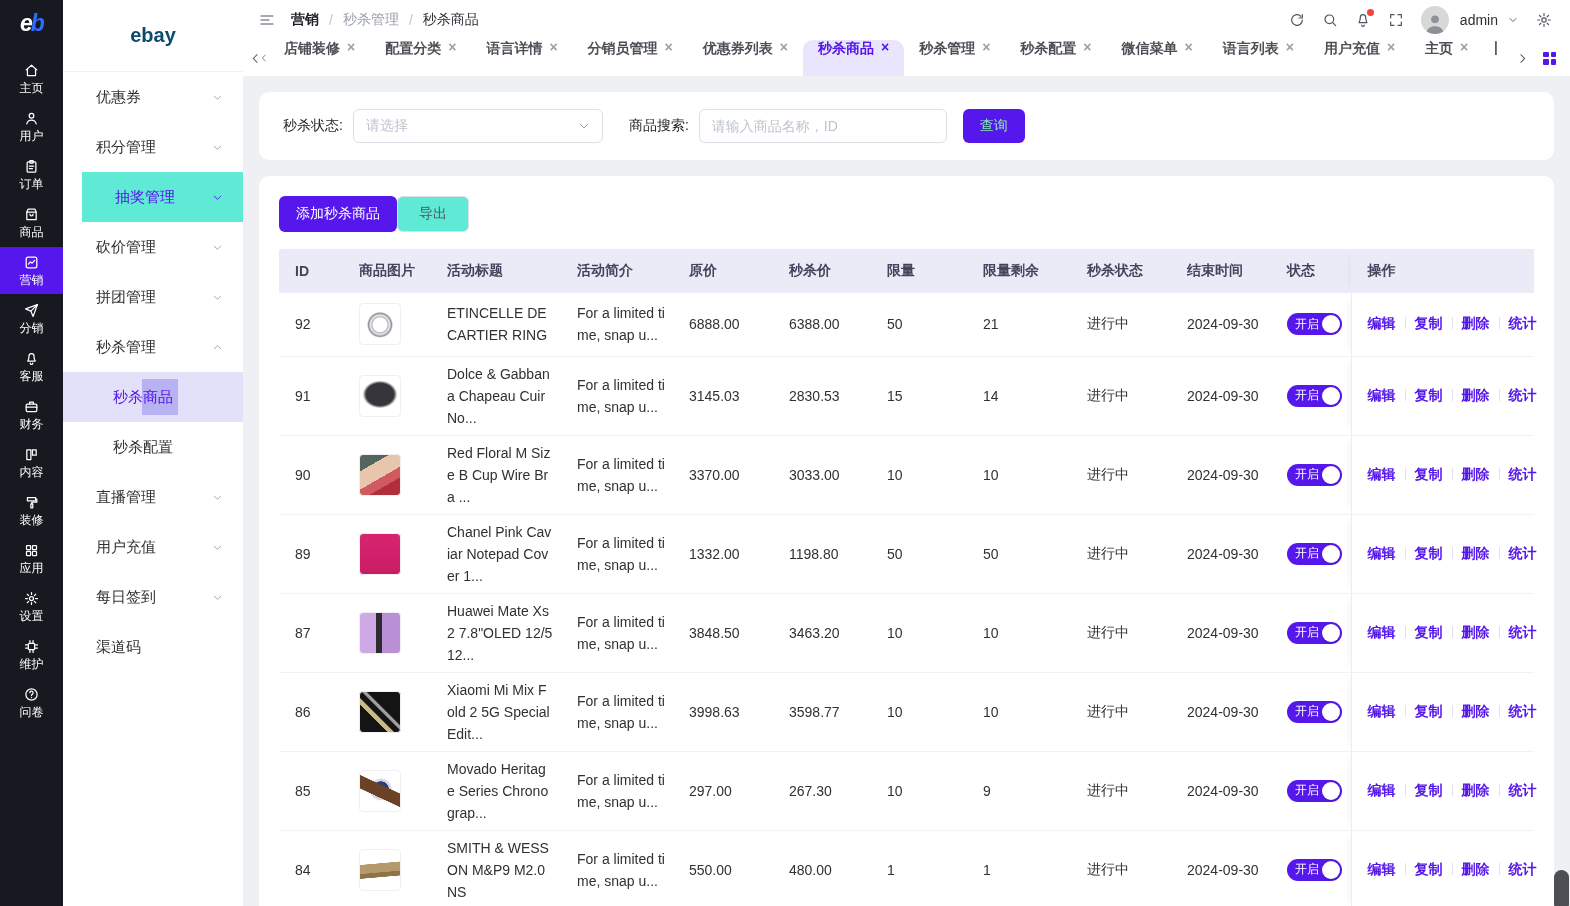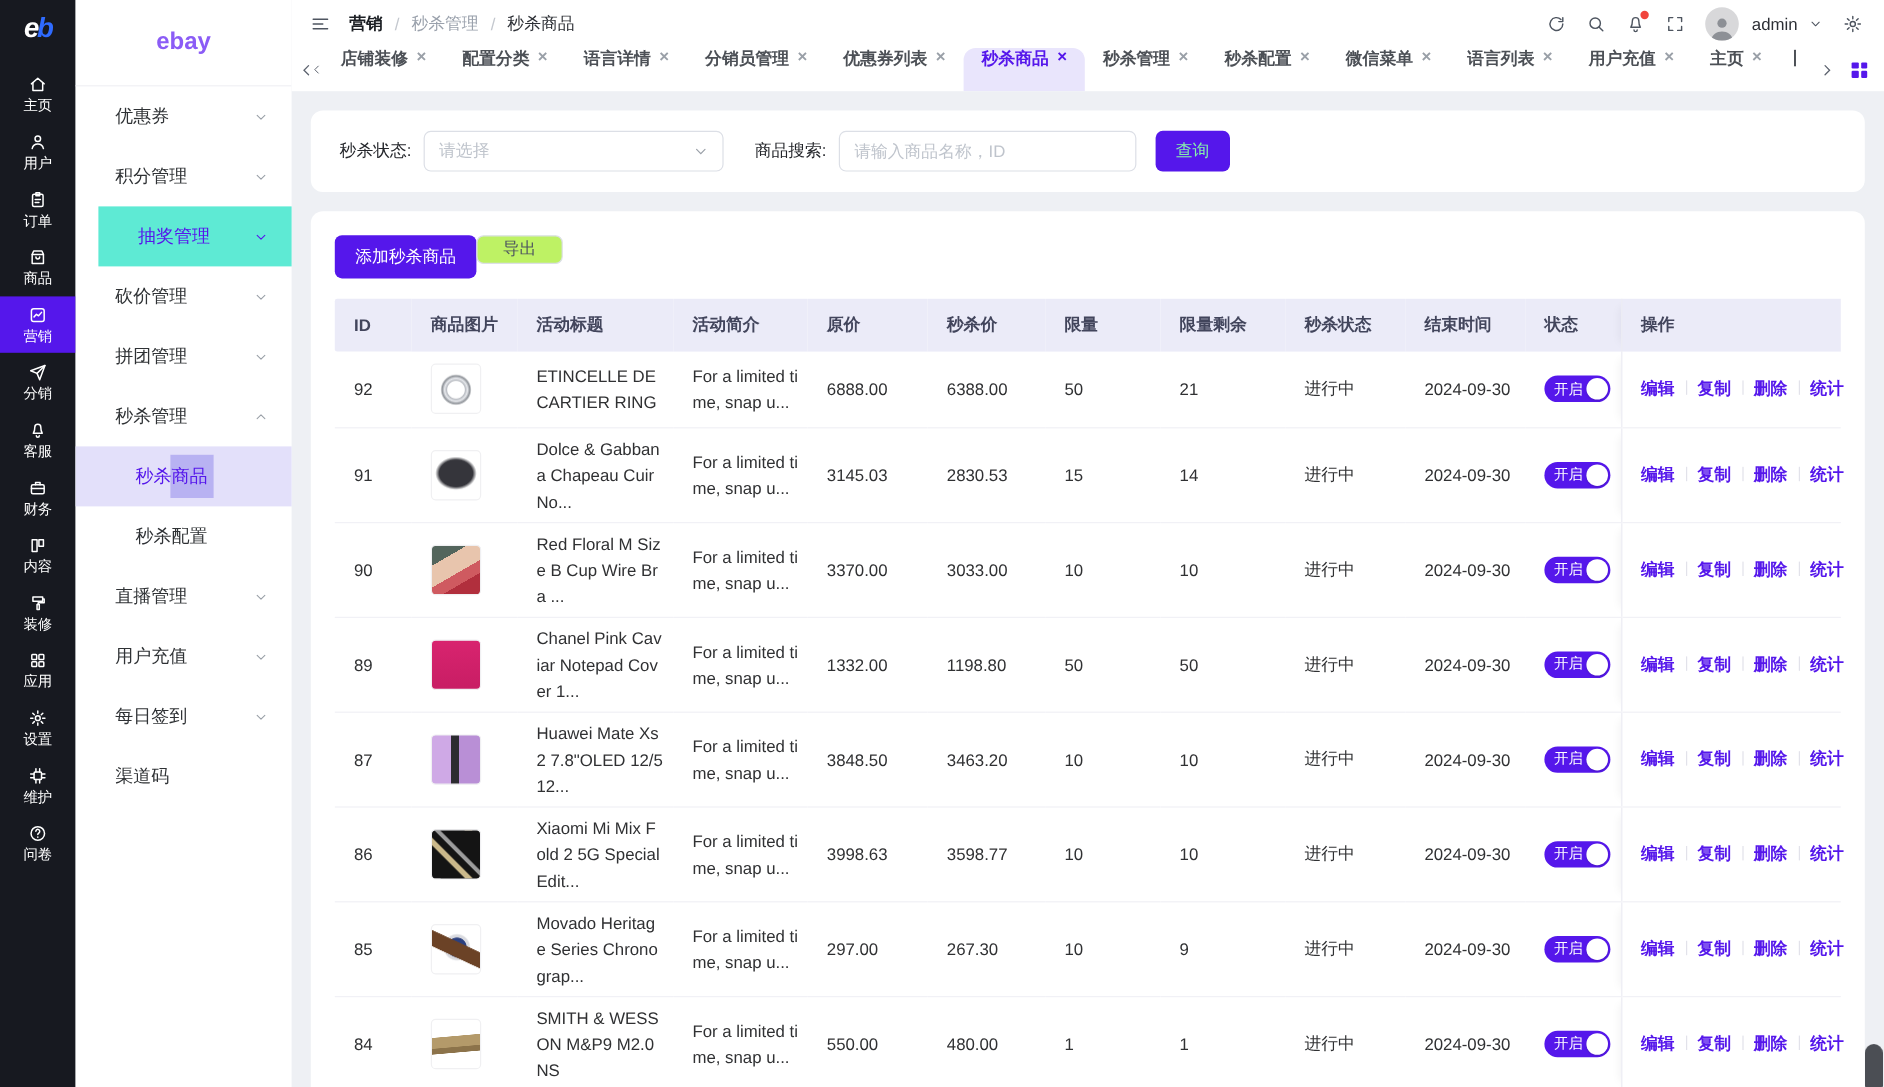--- a/index.html
+++ b/index.html
@@ -13,21 +13,21 @@
   .rail-logo{height:46px;display:flex;align-items:center;justify-content:center;font-weight:800;font-size:23px;font-style:italic;letter-spacing:-2px;cursor:pointer;}
   .rail-logo .e{color:#fff}.rail-logo .b{color:#2f6bff}
   .rail-nav{width:100%;margin-top:8px;}
   .rail-item{width:100%;padding:8px 0 7px;display:flex;flex-direction:column;align-items:center;gap:4px;color:#fff;cursor:pointer;margin:1px 0;}
   .rail-item svg{width:15px;height:15px;stroke:#fff;fill:none;stroke-width:2;stroke-linecap:round;stroke-linejoin:round;}
   .rail-item span{font-size:12px;line-height:13px;}
   .rail-item.active{background:var(--accent);}
 
   
   .sidebar{width:180px;background:#fff;flex-shrink:0;display:flex;flex-direction:column;}
-  .sb-logo{height:72px;flex-shrink:0;display:flex;align-items:center;justify-content:center;font-size:20px;font-weight:700;color:#8b5cf6;border-bottom:1px solid #f1f1f4;cursor:pointer;}
+  .sb-logo{height:72px;flex-shrink:0;display:flex;align-items:center;justify-content:center;font-size:20px;font-weight:700;color:#0c4a6e;border-bottom:1px solid #f1f1f4;cursor:pointer;}
   .sb-item{height:50px;flex-shrink:0;display:flex;align-items:center;justify-content:space-between;padding:0 20px 0 33px;font-size:15px;color:#2f3235;cursor:pointer;position:relative;}
   .sb-item.child{padding-left:50px;}
   .sb-item .chev{width:11px;height:11px;stroke:#9aa0a8;fill:none;stroke-width:2;stroke-linecap:round;stroke-linejoin:round;flex-shrink:0;}
   .sb-item .chev.up{transform:rotate(180deg);}
   .sb-item.hl{background:#5eead4;color:var(--accent);margin-left:19px;}
   .sb-item.hl .chev{stroke:var(--accent);}
   .sb-item.active{background:#e3e0fa;color:var(--accent);}
   .sb-item .sel-box{position:absolute;left:79px;top:7px;width:36px;height:36px;background:#a9a3ef;opacity:.75;}
   .sb-item .lbl{position:relative;z-index:1;}
 
@@ -70,21 +70,21 @@
   .select{width:250px;height:34px;border:1px solid #dcdfe6;border-radius:6px;display:flex;align-items:center;justify-content:space-between;padding:0 12px;color:#bfc4cc;font-size:14px;cursor:pointer;margin-right:26px;background:#fff;}
   .select svg{width:12px;height:12px;stroke:#9aa0a8;fill:none;stroke-width:2;stroke-linecap:round;}
   .text-input{width:248px;height:34px;border:1px solid #dcdfe6;border-radius:6px;padding:0 12px;font-size:14px;color:#303133;outline:none;font-family:inherit;}
   .text-input::placeholder{color:#bfc4cc;}
   .btn{height:34px;border:none;border-radius:6px;font-size:14px;cursor:pointer;font-family:inherit;}
   .btn-primary{background:var(--accent);color:#86efac;padding:0 17px;margin-left:16px;}
 
   .table-card{margin-top:16px;padding:20px;height:760px;}
   .toolbar{display:flex;margin-bottom:17px;}
   .btn-add{background:var(--accent);color:#fff;height:36px;padding:0 17px;border:none;border-radius:6px;font-size:14px;cursor:pointer;font-family:inherit;}
-  .btn-export{background:#bef264;color:#4e5560;height:24px;padding:0 21px;border:1px solid #dcdfe6;border-radius:6px;font-size:14px;cursor:pointer;font-family:inherit;}
+  .btn-export{background:#5eead4;color:#4e5560;height:36px;padding:0 21px;border:1px solid #dcdfe6;border-radius:6px;font-size:14px;cursor:pointer;font-family:inherit;}
 
   table{width:100%;border-collapse:collapse;table-layout:fixed;}
   thead th{background:#ebebf8;height:44px;text-align:left;padding:0 8px 0 16px;font-size:14px;font-weight:600;color:#42455c;}
   thead th:first-child{border-radius:2px 0 0 2px;}
   tbody td{height:63px;border-bottom:1px solid #f1f1f6;padding:6px 8px 6px 16px;font-size:14px;color:#303133;vertical-align:middle;}
   td.wrap{word-break:break-all;line-height:22px;}
   th.op,td.op{border-left:1px solid #ececf3;box-shadow:-7px 0 8px -7px rgba(20,20,40,.07);}
   .prod-img{width:42px;height:42px;border-radius:4px;border:1px solid #f0f0f2;}
 
   

